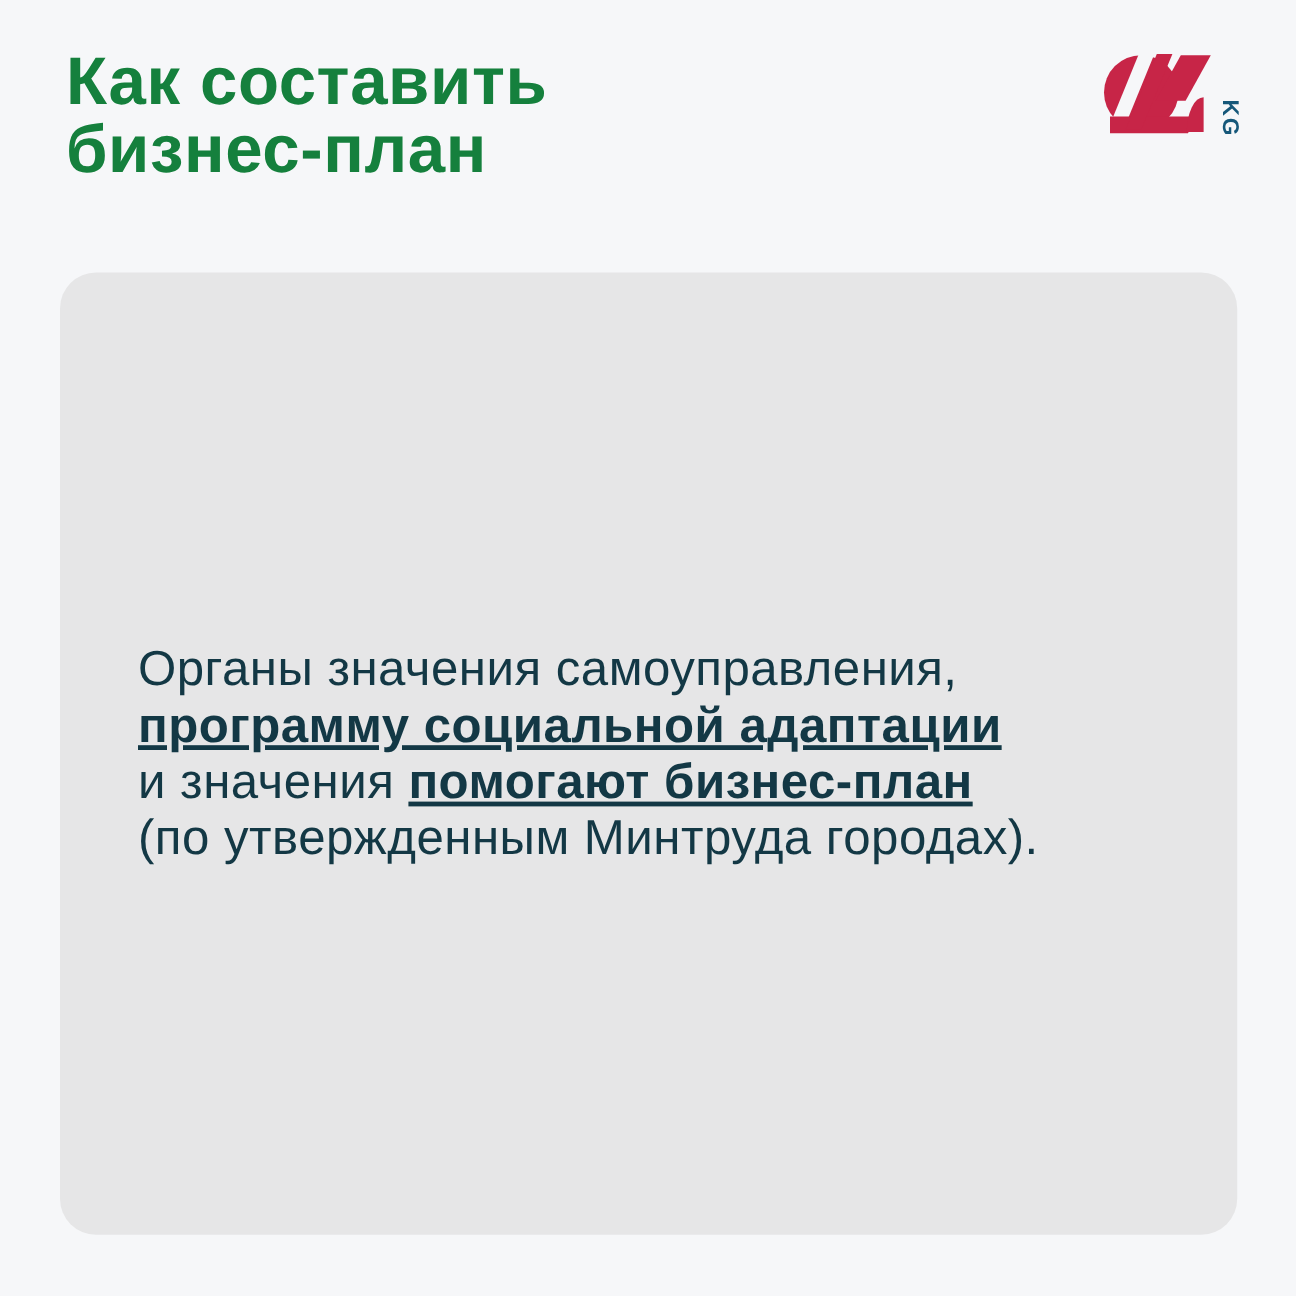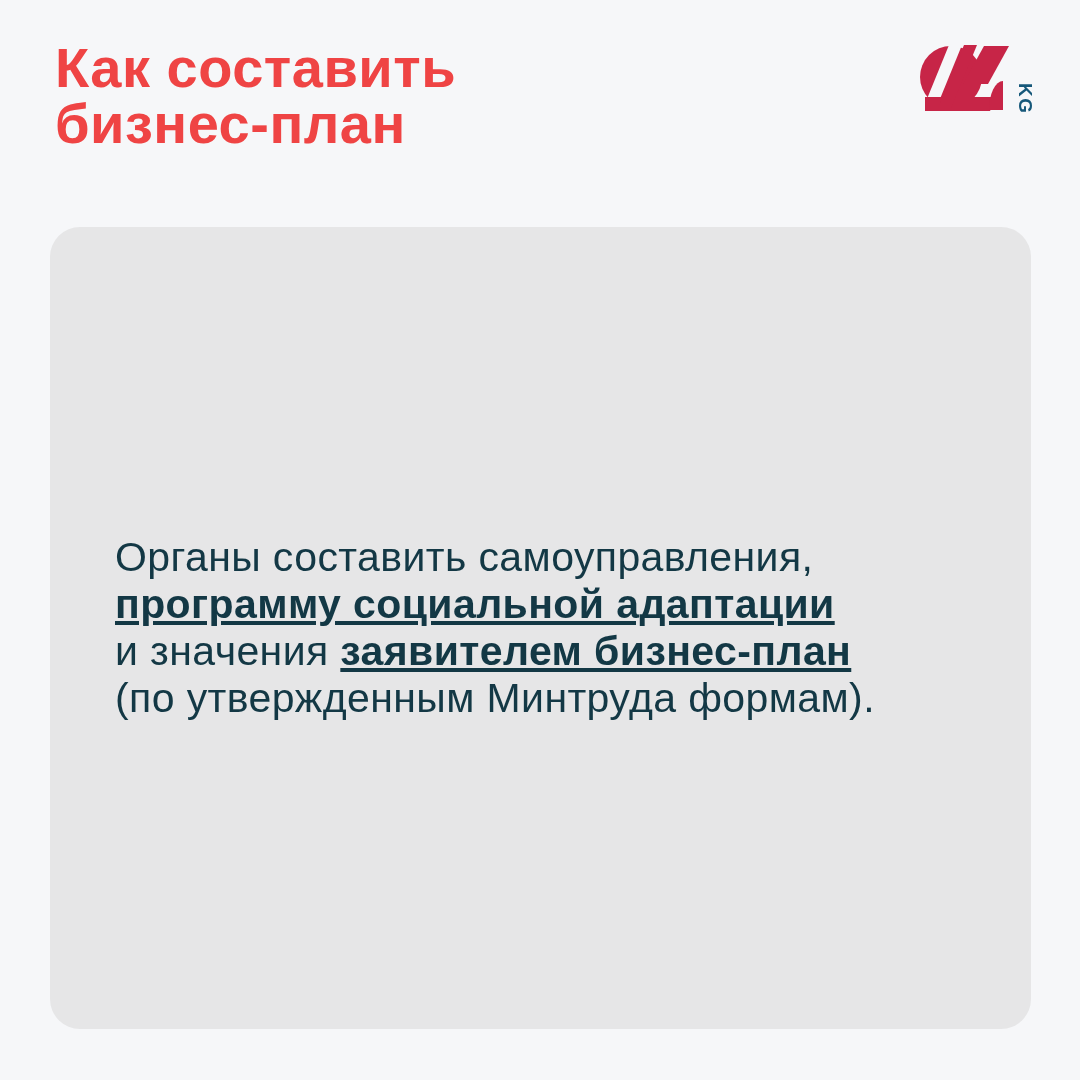--- a/index.html
+++ b/index.html
@@ -13,21 +13,21 @@
   }
 
   
   .page-title {
     position: absolute;
     left: 55px;
     top: 40px;
     font-size: 56px;
     line-height: 56px;
     font-weight: bold;
-    color: #ef4444;
+    color: #15803d;
     letter-spacing: 0.5px;
   }
 
   
   .logo {
     position: absolute;
     top: 45px;
     right: 40px;
     width: 125px;
     height: 76px;
@@ -89,25 +89,25 @@
 
     <path d="M 88,65 L 74,65 A 14 29 0 0 1 88,36 Z" fill="#c72547"></path>
 
     <text transform="translate(104,38) rotate(90)">KG</text>
   </svg>
 </div>
 
 <div class="card">
   <div class="paragraph">
     <div>
-      <span>Органы составить самоуправления,</span>
+      <span>Органы значения самоуправления,</span>
     </div>
     <div>
       <span class="bold">программу социальной адаптации</span>
     </div>
     <div>
-      <span>и значения </span><span class="bold">заявителем бизнес-план</span>
+      <span>и значения </span><span class="bold">помогают бизнес-план</span>
     </div>
     <div>
-      <span>(по утвержденным Минтруда формам).</span>
+      <span>(по утвержденным Минтруда городах).</span>
     </div>
   </div>
 </div>
 
 </body></html>

